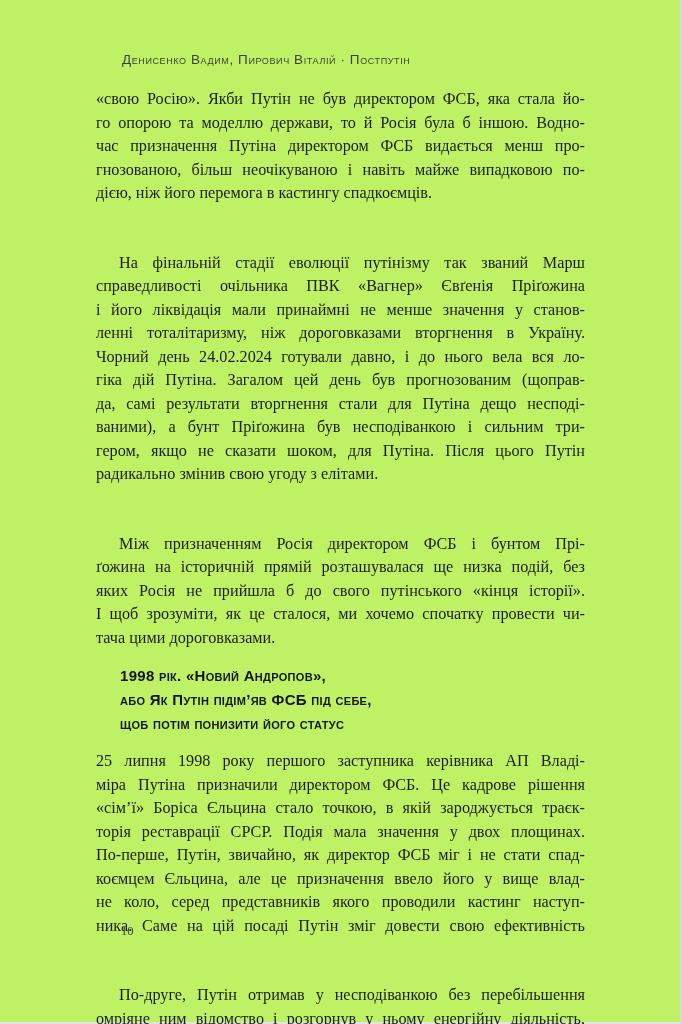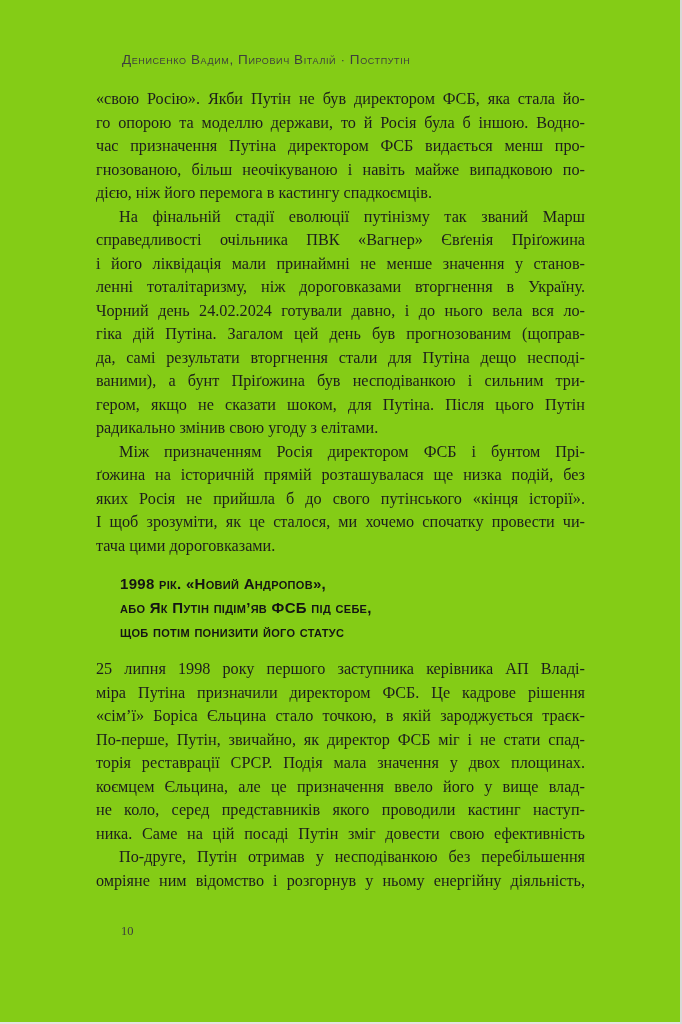--- a/index.html
+++ b/index.html
@@ -4,21 +4,21 @@
 <style>
   html, body {
     margin: 0;
     padding: 0;
     background: #ffffff;
   }
   .page {
     position: relative;
     width: 682px;
     height: 1024px;
-    background: #84cc16;
+    background: #bef264;
     overflow: hidden;
     font-family: "Liberation Serif", serif;
     color: #1f1f1f;
     box-shadow: inset -2px 0 0 #d9d9d9, inset 0 -2px 0 #e3e3e3;
   }
   .running-header {
     position: absolute;
     left: 122px;
     top: 52px;
     font-family: "Liberation Sans", sans-serif;
@@ -41,20 +41,21 @@
     text-align: justify;
     text-align-last: justify;
     text-justify: inter-word;
     white-space: normal;
   }
   .para .line.no-stretch {
     text-align-last: left;
   }
   .para.indent .line:first-child {
     text-indent: 23px;
+    margin-top: 46px;
   }
   .heading {
     font-family: "Liberation Sans", sans-serif;
     font-weight: 700;
     font-variant: small-caps;
     font-size: 15px;
     line-height: 24px;
     letter-spacing: 0.3px;
     color: #141414;
     margin: 14px 0;
@@ -108,22 +109,22 @@
       </div>
       <div class="heading">
         <div class="line">1998 рік. «Новий Андропов»,</div>
         <div class="line">або Як Путін підім’яв ФСБ під себе,</div>
         <div class="line no-stretch">щоб потім понизити його статус</div>
       </div>
       <div class="para">
         <div class="line">25 липня 1998 року першого заступника керівника АП Владі-</div>
         <div class="line">міра Путіна призначили директором ФСБ. Це кадрове рішення</div>
         <div class="line">«сім’ї» Боріса Єльцина стало точкою, в якій зароджується траєк-</div>
+        <div class="line">торія реставрації СРСР. Подія мала значення у двох площинах.</div>
         <div class="line">По-перше, Путін, звичайно, як директор ФСБ міг і не стати спад-</div>
-        <div class="line">торія реставрації СРСР. Подія мала значення у двох площинах.</div>
         <div class="line">коємцем Єльцина, але це призначення ввело його у вище влад-</div>
         <div class="line">не коло, серед представників якого проводили кастинг наступ-</div>
         <div class="line">ника. Саме на цій посаді Путін зміг довести свою ефективність</div>
       </div>
       <div class="para indent">
         <div class="line">По-друге, Путін отримав у несподіванкою без перебільшення</div>
         <div class="line">омріяне ним відомство і розгорнув у ньому енергійну діяльність,</div>
       </div>
     </div>
 

